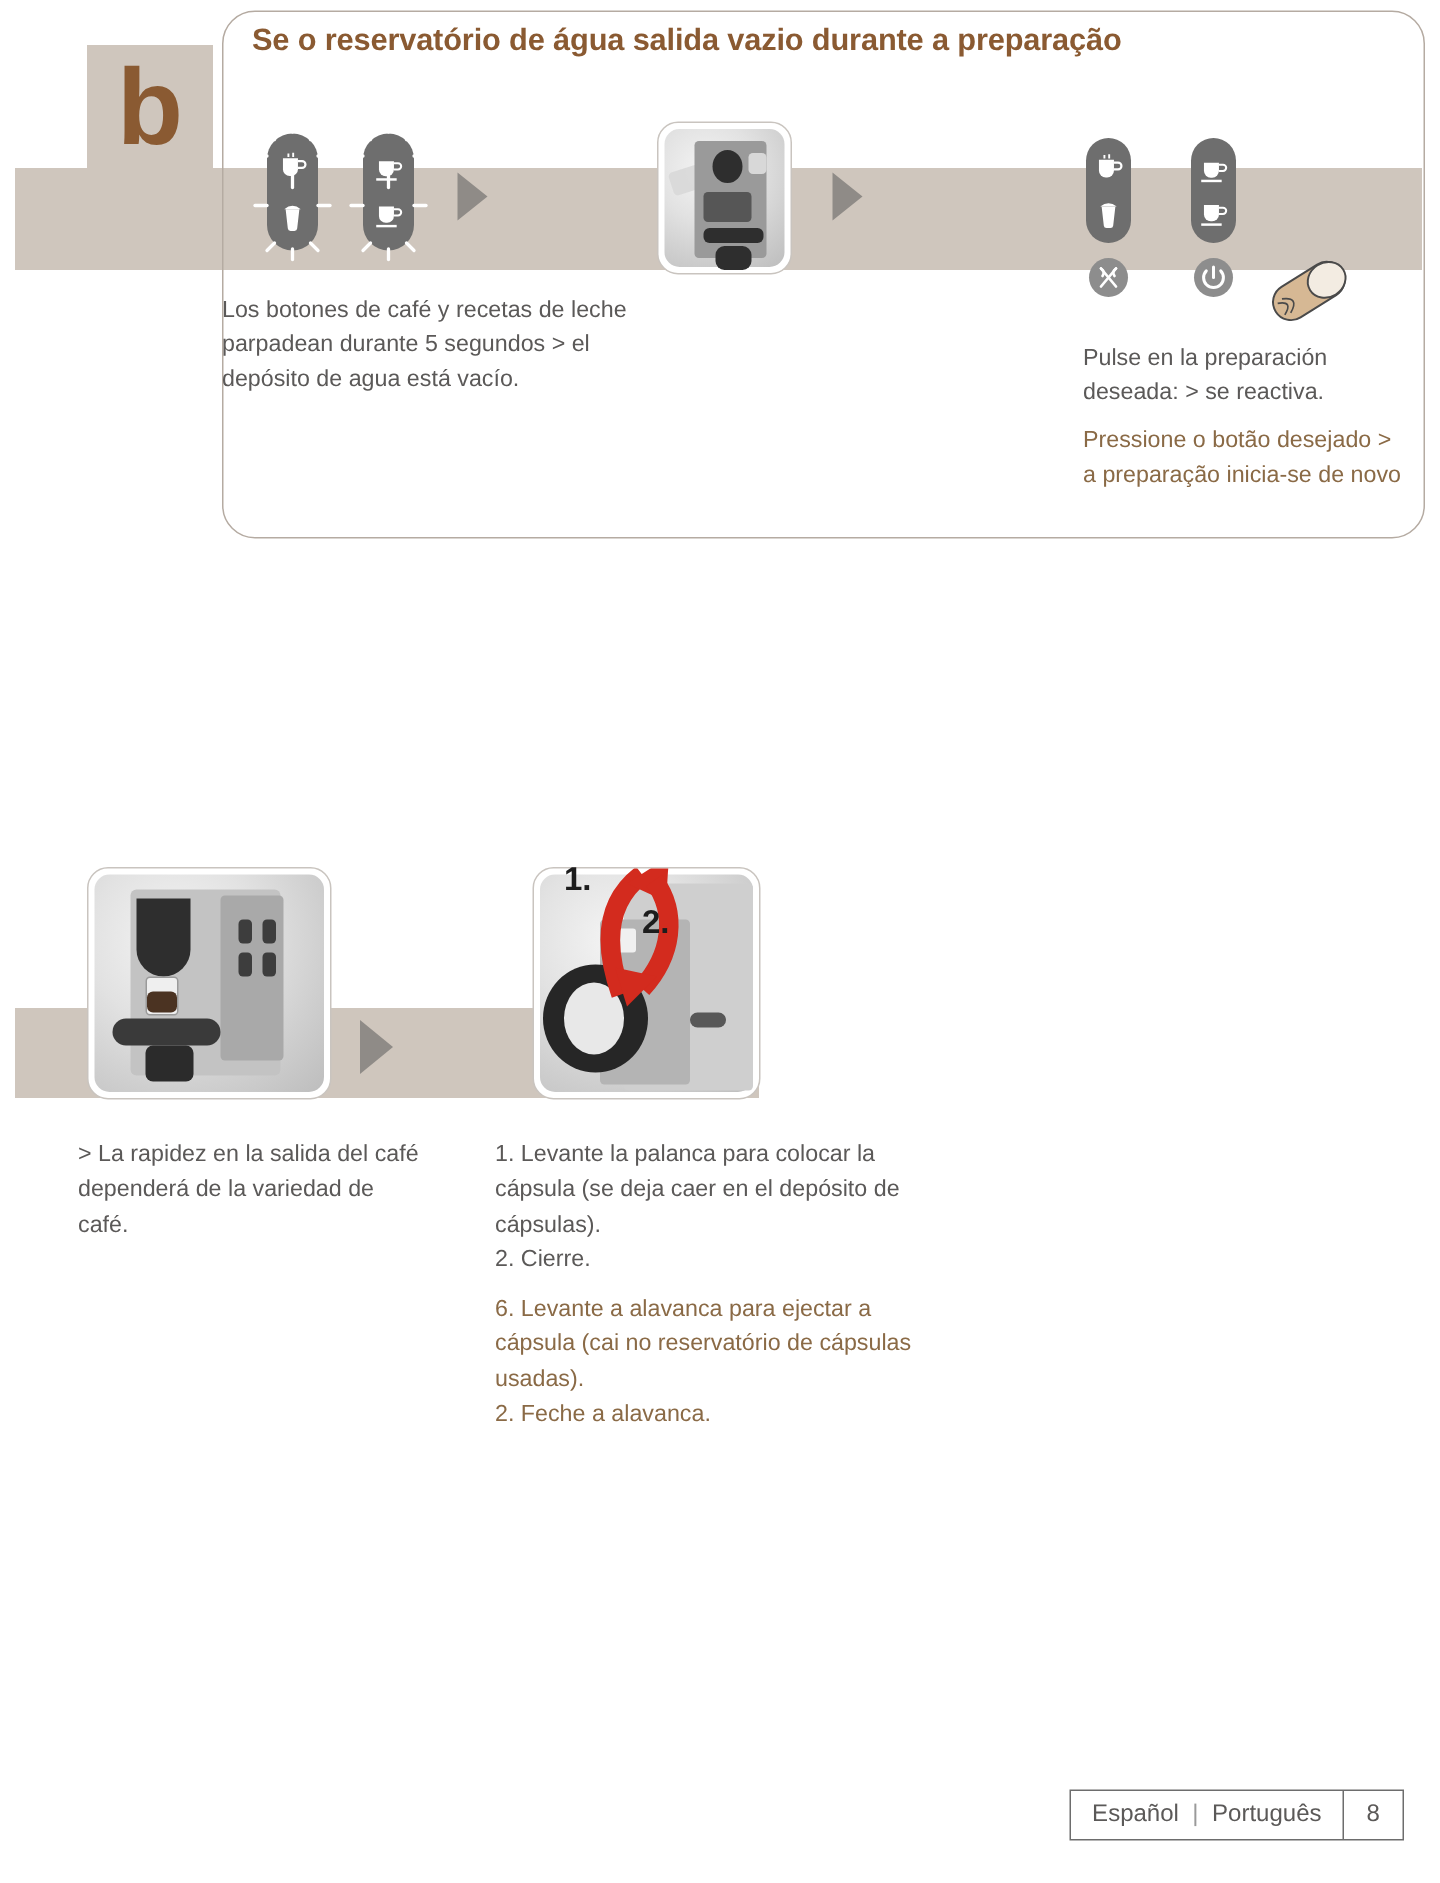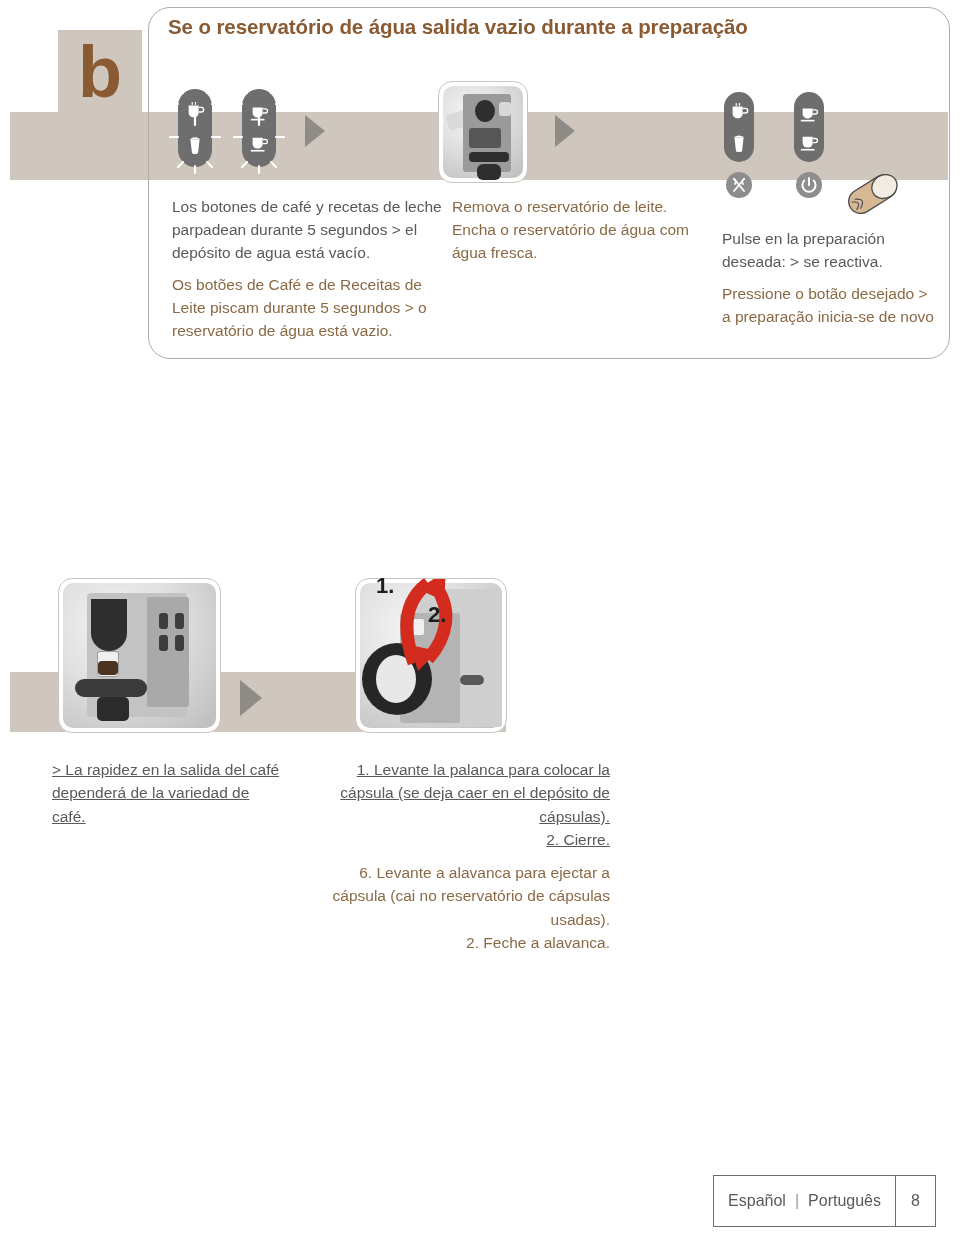--- a/index.html
+++ b/index.html
@@ -137,21 +137,21 @@
     position: absolute;
     left: 684px; top: 92px;
     width: 62px; height: 58px;
   }
 
   
   .txtcol { position: absolute; }
   .p-es { color: #5b5958; font-size: 15.5px; line-height: 1.48; margin: 0 0 9px 0; }
   .p-pt { color: #8a6a46; font-size: 15.5px; line-height: 1.48; margin: 0; }
 
-  #col1 { left: 172px; top: 196px; width: 285px; }
+  #col1 { left: 148px; top: 196px; width: 285px; }
   #col2 { left: 452px; top: 196px; width: 250px; }
   #col3 { left: 722px; top: 204px; width: 215px; margin-top: 24px; }
 
   
   #photo-lower-1 { left: 58px; top: 578px; width: 163px; height: 155px; }
   #photo-lower-2 { left: 355px; top: 578px; width: 152px; height: 155px; }
 
   #arrow-lower {
     position: absolute;
     left: 240px; top: 680px;
@@ -166,31 +166,31 @@
     position: absolute;
     font-size: 22px;
     font-weight: bold;
     color: #1d1d1d;
   }
   #step1 { left: 376px; top: 573px; }
   #step2 { left: 428px; top: 602px; }
 
   
   #lcol1 { left: 52px; top: 758px; width: 230px; }
-  #lcol2 { left: 330px; top: 758px; width: 280px; text-align: right; }
-  .lp-es { color: #5b5958; font-size: 15.5px; line-height: 1.5; margin: 0 0 10px 0; text-decoration: underline; }
+  #lcol2 { left: 330px; top: 758px; width: 280px; }
+  .lp-es { color: #5b5958; font-size: 15.5px; line-height: 1.5; margin: 0 0 10px 0; }
   .lp-pt { color: #8a6a46; font-size: 15.5px; line-height: 1.5; margin: 0; }
 
   
   #footer {
     position: absolute;
     right: 24px; bottom: 28px;
     display: flex;
     border: 1.4px solid #6d6d6d;
-    height: 52px;
+    height: 34px;
     align-items: stretch;
   }
   #footer .langs {
     display: flex; align-items: center;
     padding: 0 14px;
     font-size: 16px;
     color: #5b5958;
     gap: 9px;
     white-space: nowrap;
   }
@@ -344,25 +344,23 @@
     <div class="roundbtn" style="left:636px; top:97px;">
       <svg viewBox="0 0 26 26" style="width:26px;height:26px;">
         <path d="M13 6 v7" stroke="#fff" stroke-width="2" stroke-linecap="round" fill="none"></path>
         <path d="M8.2 8.6 a6.6 6.6 0 1 0 9.6 0" stroke="#fff" stroke-width="2" fill="none" stroke-linecap="round"></path>
       </svg>
     </div>
   </div>
 
   <div id="col1" class="txtcol">
     <p class="p-es">Los botones de café y recetas de leche parpadean durante 5 segundos &gt; el depósito de agua está vacío.</p>
-    <p class="p-pt">Os botões de Café e de Receitas de Leite piscam durante 5 segundos &gt; o reservatório de água está vazio.</p>
   </div>
 
   <div id="col2" class="txtcol">
-    <p class="p-pt">Remova o reservatório de leite. Encha o reservatório de água com água fresca.</p>
   </div>
 
   <div id="col3" class="txtcol">
     <p class="p-es">Pulse en la preparación deseada: &gt; se reactiva.</p>
     <p class="p-pt">Pressione o botão desejado &gt; a preparação inicia-se de novo</p>
   </div>
 
   <div class="photo" id="photo-lower-1" style="position:absolute;">
     <div class="shot"></div>
     <div class="mach-light" style="left:28px; top:14px; width:100px; height:124px; border-radius:4px; background:#c3c3c3;"></div>

